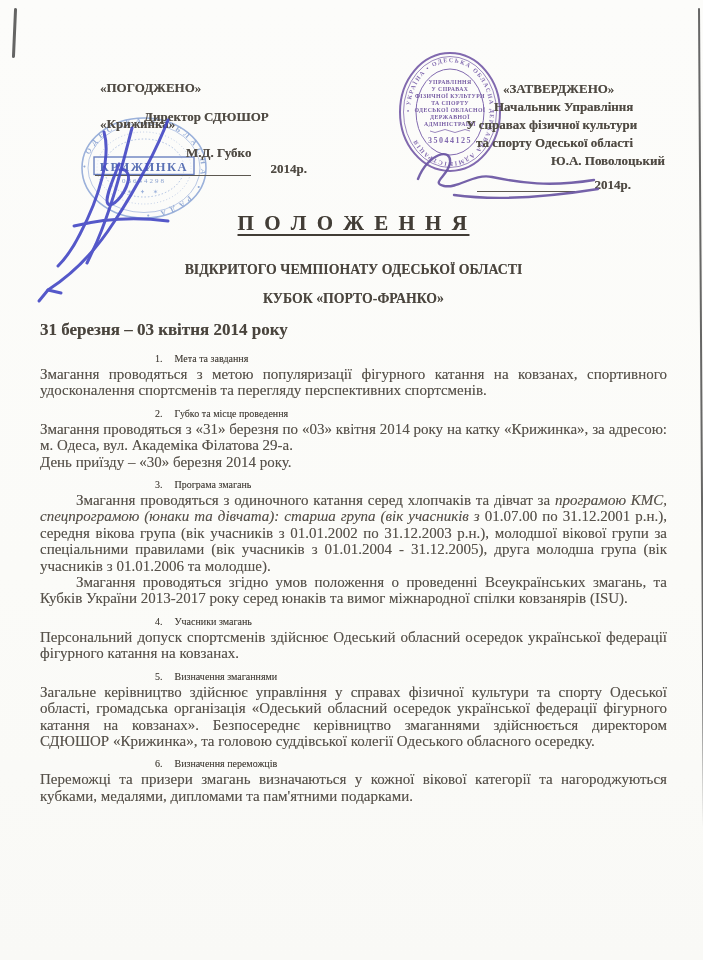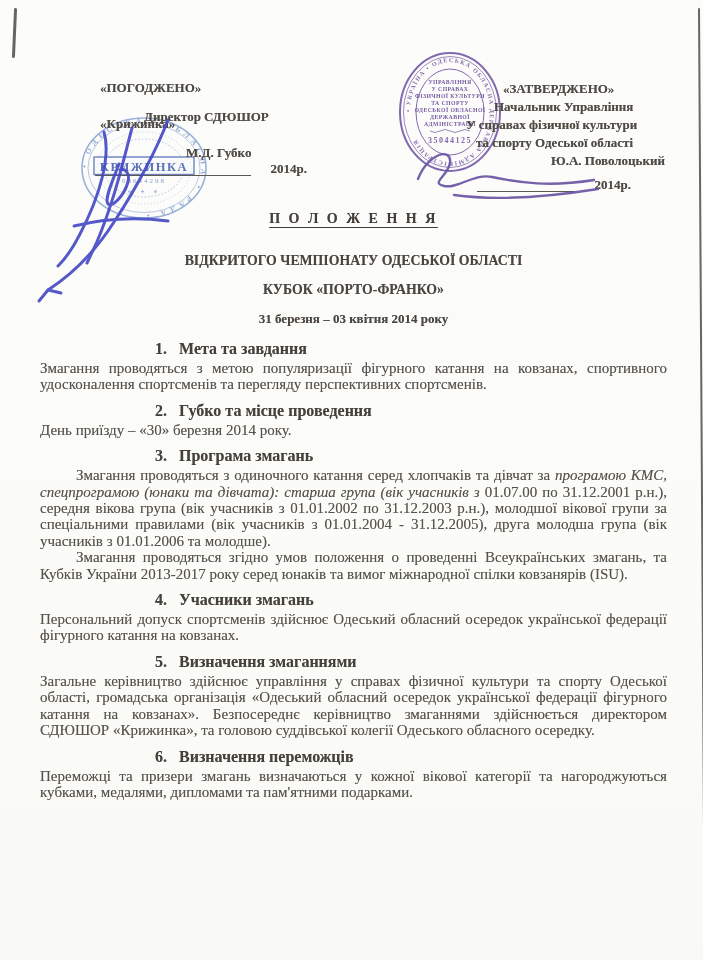--- a/index.html
+++ b/index.html
@@ -39,28 +39,28 @@
   .year-row .yr{margin-left:20px;}
   
   .stamp-left{position:absolute;left:64px;top:106px;width:160px;height:130px;opacity:.92;}
   .stamp-right{position:absolute;left:395px;top:45px;width:110px;height:135px;opacity:.95;}
   .sig-left{position:absolute;left:16px;top:104px;width:218px;height:200px;}
   .sig-right{position:absolute;left:398px;top:143px;width:212px;height:64px;}
   
   .content{position:absolute;left:40px;top:205px;width:627px;color:#57524b;
            text-shadow:0 0 .35px rgba(95,90,82,.5);}
   .doc-title{
-    text-align:center;font-weight:bold;font-size:14px;letter-spacing:2.5px;
+    text-align:center;font-weight:bold;font-size:21px;letter-spacing:2.5px;
     color:#423d36;margin:6px 0 26px 0;
   }
   .doc-title .u{text-decoration:underline;text-underline-offset:4px;}
   .doc-sub{text-align:center;font-weight:bold;font-size:13.8px;color:#4a453e;margin:0 0 13px 0;}
-  .doc-date{text-align:center;font-weight:bold;font-size:13px;color:#4a453e;margin:0 0 13px 0;}
+  .doc-date{text-align:left;font-weight:bold;font-size:17px;color:#4a453e;margin:0 0 13px 0;}
   .section{margin-bottom:9px;}
-  .sec-h{font-weight:bold;font-size:16px;color:#45403a;margin-left:115px;margin-bottom:2px;}
+  .sec-h{font-weight:normal;font-size:10px;color:#45403a;margin-left:115px;margin-bottom:2px;}
   .sec-h .num{margin-right:12px;}
   .section p{
     margin:0;font-size:15px;line-height:16.4px;text-align:justify;
   }
   .indented p{text-indent:36px;}
   .section p + p{margin-top:0;}
 </style>
 </head>
 <body>
 
@@ -155,20 +155,21 @@
       <div class="sec-h">
         <span class="num">1.</span><span>Мета та завдання</span>
       </div>
       <p>Змагання проводяться з метою популяризації фігурного катання на ковзанах, спортивного удосконалення спортсменів та перегляду перспективних спортсменів.</p>
     </div>
 
     <div class="section">
       <div class="sec-h">
         <span class="num">2.</span><span>Губко та місце проведення</span>
       </div>
+      <p>Змагання проводяться з «31» березня по «03» квітня 2014 року на катку «Крижинка», за адресою: м. Одеса, вул. Академіка Філатова 29-а.</p>
       <p>День приїзду  –  «30» березня 2014 року.</p>
     </div>
 
     <div class="section indented">
       <div class="sec-h">
         <span class="num">3.</span><span>Програма змагань</span>
       </div>
       <p><span>Змагання проводяться з одиночного катання серед хлопчаків та дівчат за </span><i>програмою КМС, спецпрограмою (юнаки та дівчата): старша група (вік учасників з </i><span>01.07.00 по 31.12.2001 р.н.), середня вікова група (вік учасників з 01.01.2002 по 31.12.2003 р.н.), молодшої вікової групи за спеціальними правилами  (вік учасників з 01.01.2004 - 31.12.2005), друга молодша група (вік учасників з 01.01.2006 та молодше).</span></p>
       <p>Змагання проводяться згідно умов положення о проведенні Всеукраїнських змагань, та Кубків України 2013-2017 року серед юнаків та вимог міжнародної спілки ковзанярів (ISU).</p>
     </div>

